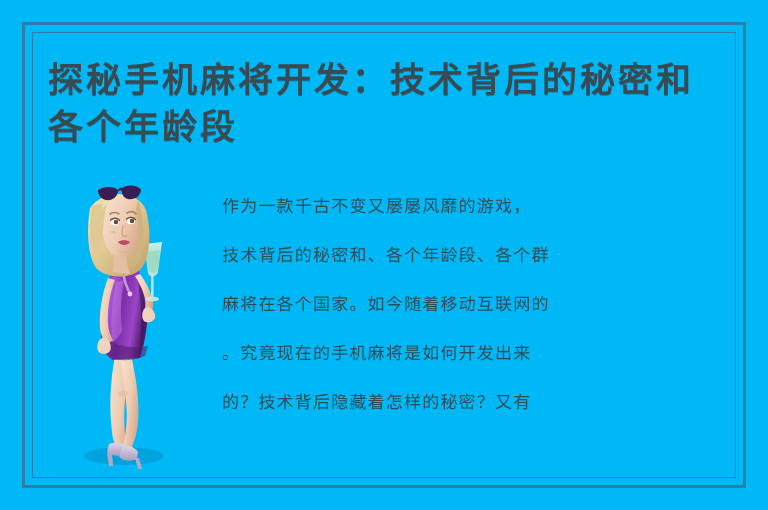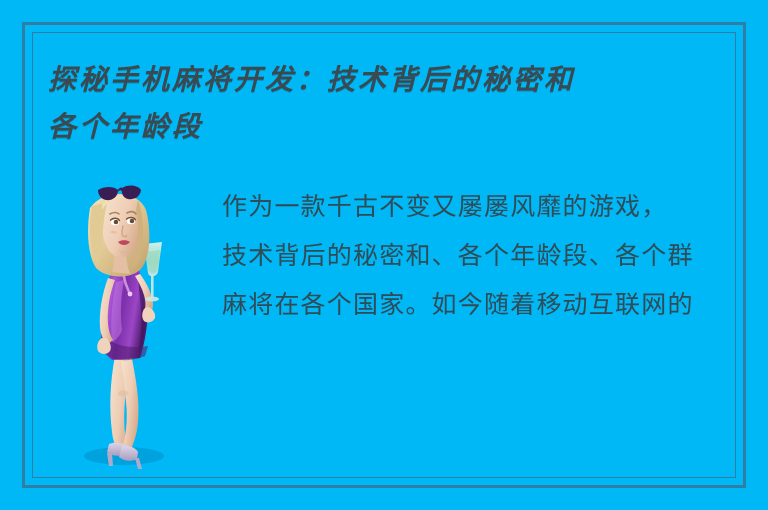--- a/index.html
+++ b/index.html
@@ -43,22 +43,21 @@
 
   
   .title {
     position: absolute;
     left: 48px;
     top: 56px;
     width: 672px;
     color: #3a4a52;
     font-family: "DejaVu Serif", "Liberation Serif", serif;
     font-weight: 700;
-    font-style: italic;
-    font-size: 28px;
+    font-size: 35px;
     line-height: 47px;
     letter-spacing: 3px;
     text-shadow: 0 1px 0 rgba(20,60,80,.35);
   }
 
   
   .illustration {
     position: absolute;
     left: 52px;
     top: 170px;
@@ -68,21 +67,21 @@
   .illustration svg { display: block; width: 100%; height: 100%; }
 
   
   .body-text {
     position: absolute;
     left: 222px;
     top: 182px;
     width: 500px;
     color: #2f4c59;
     font-family: "DejaVu Sans", "Liberation Sans", sans-serif;
-    font-size: 25px;
+    font-size: 17px;
     line-height: 49px;
     letter-spacing: 1.2px;
     text-align: justify;
     text-justify: inter-character;
   }
   .body-text p { margin: 0; white-space: nowrap; }
 </style>
 </head>
 <body>
 
@@ -181,15 +180,17 @@
       <path d="M66 72 C69 69.6 75 69.6 78 72 C75 76 69 76 66 72 Z" fill="#c0485c"></path>
       <path d="M58 62 C61 60 64 60.6 65 62.6 C62.6 64 59.6 63.6 58 62 Z" fill="#e8a894" opacity="0.5"></path>
       <path d="M66 80 C70 82.6 76 82 79 79 C76 84 69 84.6 66 80 Z" fill="#d8ac8e" opacity="0.45"></path>
     </svg>
   </div>
 
   <div class="body-text">
     <p>作为一款千古不变又屡屡风靡的游戏，</p>
     <p>技术背后的秘密和、各个年龄段、各个群</p>
     <p>麻将在各个国家。如今随着移动互联网的</p>
+    <p>。究竟现在的手机麻将是如何开发出来</p>
+    <p>的？技术背后隐藏着怎样的秘密？又有</p>
   </div>
 
 </div>
 
 </body></html>

